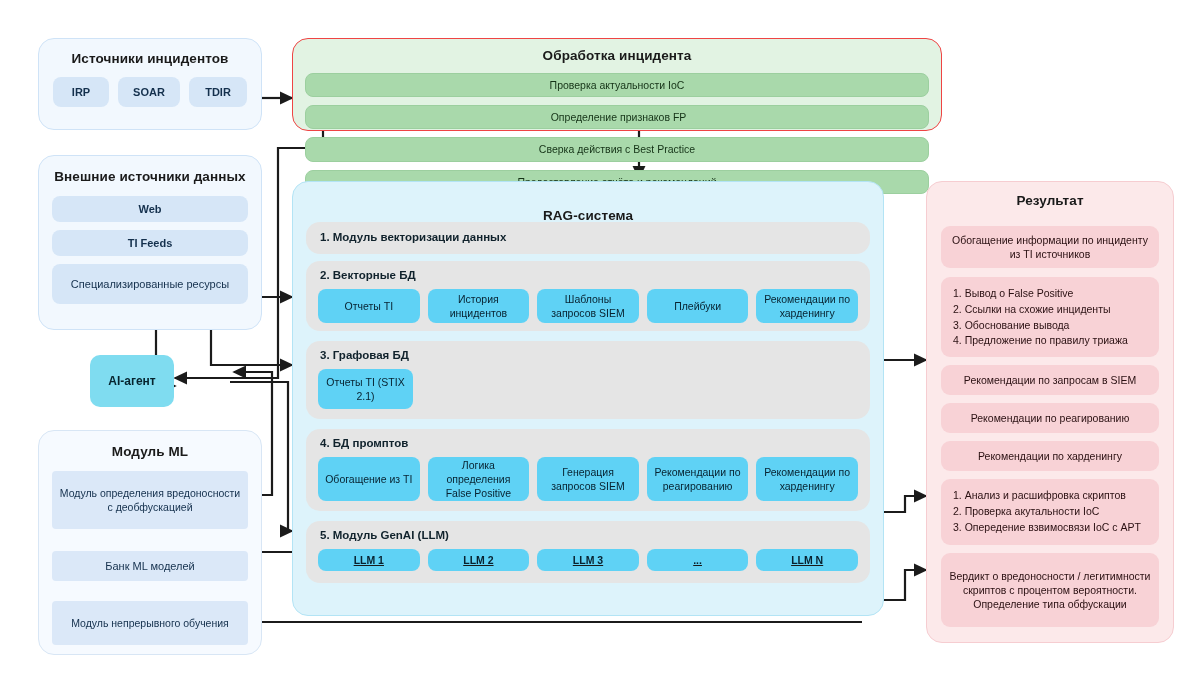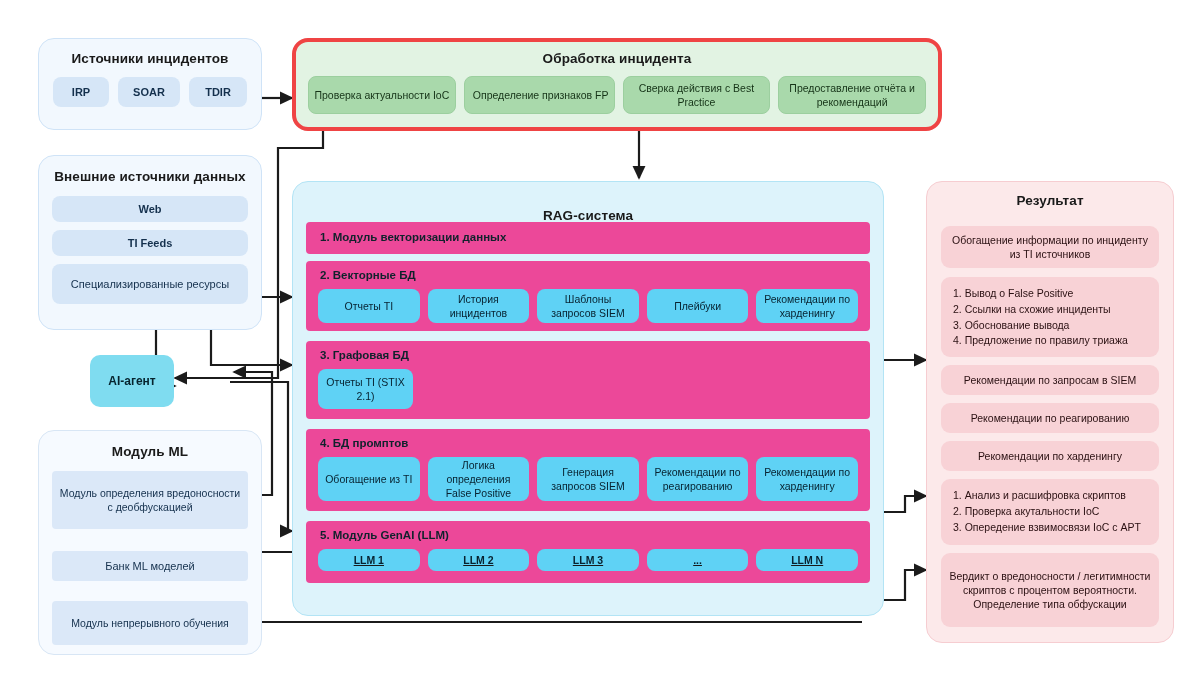--- a/index.html
+++ b/index.html
@@ -7,26 +7,26 @@
   #stage{position:relative;width:1204px;height:676px;}
   .panel{position:absolute;box-sizing:border-box;border-radius:16px;}
   .p-title{font-weight:700;text-align:center;font-size:13.5px;letter-spacing:.1px;}
   .chip{box-sizing:border-box;display:flex;align-items:center;justify-content:center;text-align:center;border-radius:8px;font-size:10.5px;line-height:1.35;padding:4px 5px;}
 
   
   .blue-panel{background:#f2f8fe;border:1px solid #cfe3f7;}
   .blue-chip{background:#d6e6f7;color:#14304d;}
 
   
-  .green-panel{background:#e2f3e3;border:4px solid #ef4444;}
+  .green-panel{background:#e2f3e3;border:1px solid #ef4444;}
   .green-chip{background:#a9d9ab;color:#153317;border:1px solid #9ccf9f;}
 
   
   .rag-panel{background:#ddf3fb;border:1px solid #b3e4f5;}
-  .rag-row{position:absolute;box-sizing:border-box;background:#ec4899;border-radius:4px;}
+  .rag-row{position:absolute;box-sizing:border-box;background:#e5e5e5;border-radius:14px;}
   .rag-row-label{position:absolute;left:14px;top:8px;font-size:11.5px;font-weight:700;color:#10222c;}
   .cyan-chip{background:#5fd2f5;color:#072230;border-radius:8px;}
 
   
   .red-panel{background:#fce9ea;border:1px solid #f6cdd1;}
   .red-chip{background:#f8d2d6;color:#2a1012;border-radius:9px;}
   .red-list{font-size:10.5px;line-height:1.5;}
 
   
   .agent{position:absolute;background:#7fdcf0;border-radius:10px;display:flex;align-items:center;justify-content:center;font-size:12px;font-weight:700;color:#06242e;}
@@ -113,21 +113,21 @@
       <div class="chip ml-chip" style="height:58px;font-size:10.5px;">Модуль определения вредоносности с деобфускацией</div>
       <div style="height:22px;"></div>
       <div class="chip ml-chip" style="height:30px;font-size:11px;">Банк ML моделей</div>
       <div style="height:20px;"></div>
       <div class="chip ml-chip" style="height:44px;font-size:10.5px;">Модуль непрерывного обучения</div>
     </div>
   </div>
 
   <div class="panel green-panel" style="left:292px;top:38px;width:650px;height:93px;">
     <div class="p-title" style="margin-top:9px;">Обработка инцидента</div>
-    <div style="display:flex;gap:8px;margin:10px 12px 0 12px;">
+    <div style="display:flex;gap:8px;margin:10px 12px 0 12px;flex-direction:column;">
       <div class="chip green-chip" style="flex:1;height:38px;">Проверка актуальности IoC</div>
       <div class="chip green-chip" style="flex:1;height:38px;padding-left:8px;">Определение признаков FP</div>
       <div class="chip green-chip" style="flex:1;height:38px;">Сверка действия с Best Practice</div>
       <div class="chip green-chip" style="flex:1;height:38px;">Предоставление отчёта и рекомендаций</div>
     </div>
   </div>
 
   <div class="panel rag-panel" style="left:292px;top:181px;width:592px;height:435px;">
     <div class="p-title" style="margin-top:26px;">RAG-система</div>
   </div>

